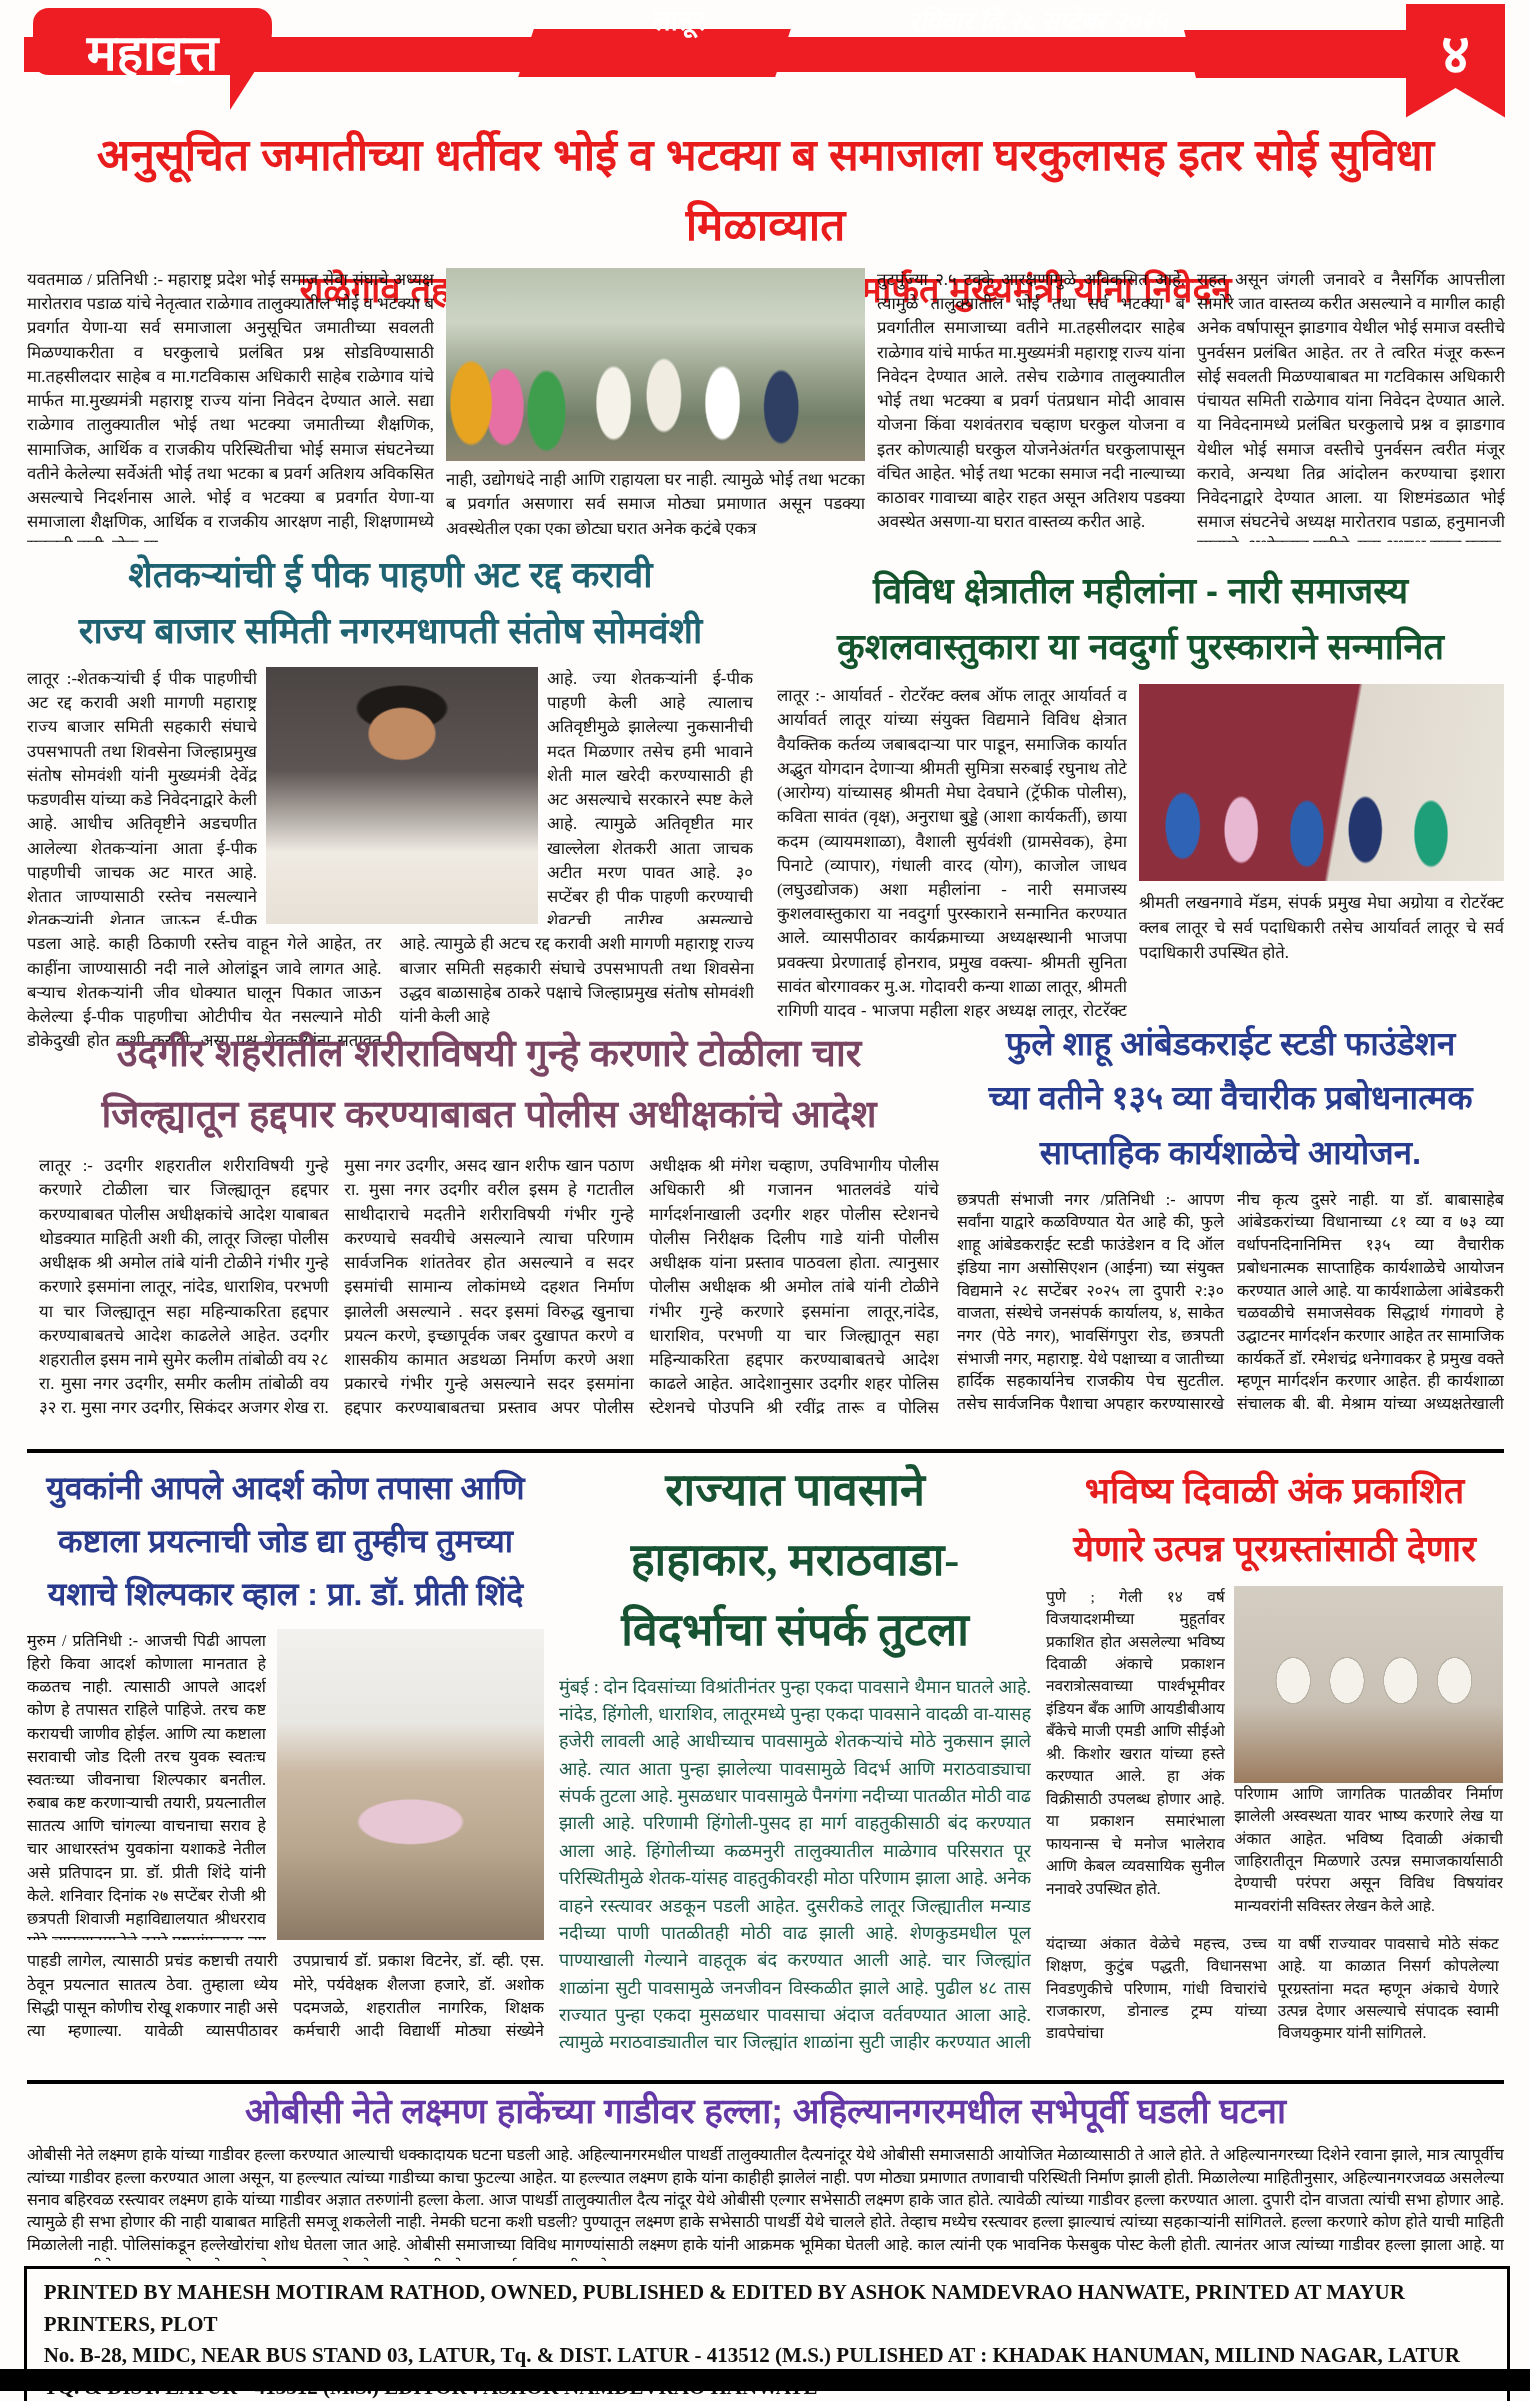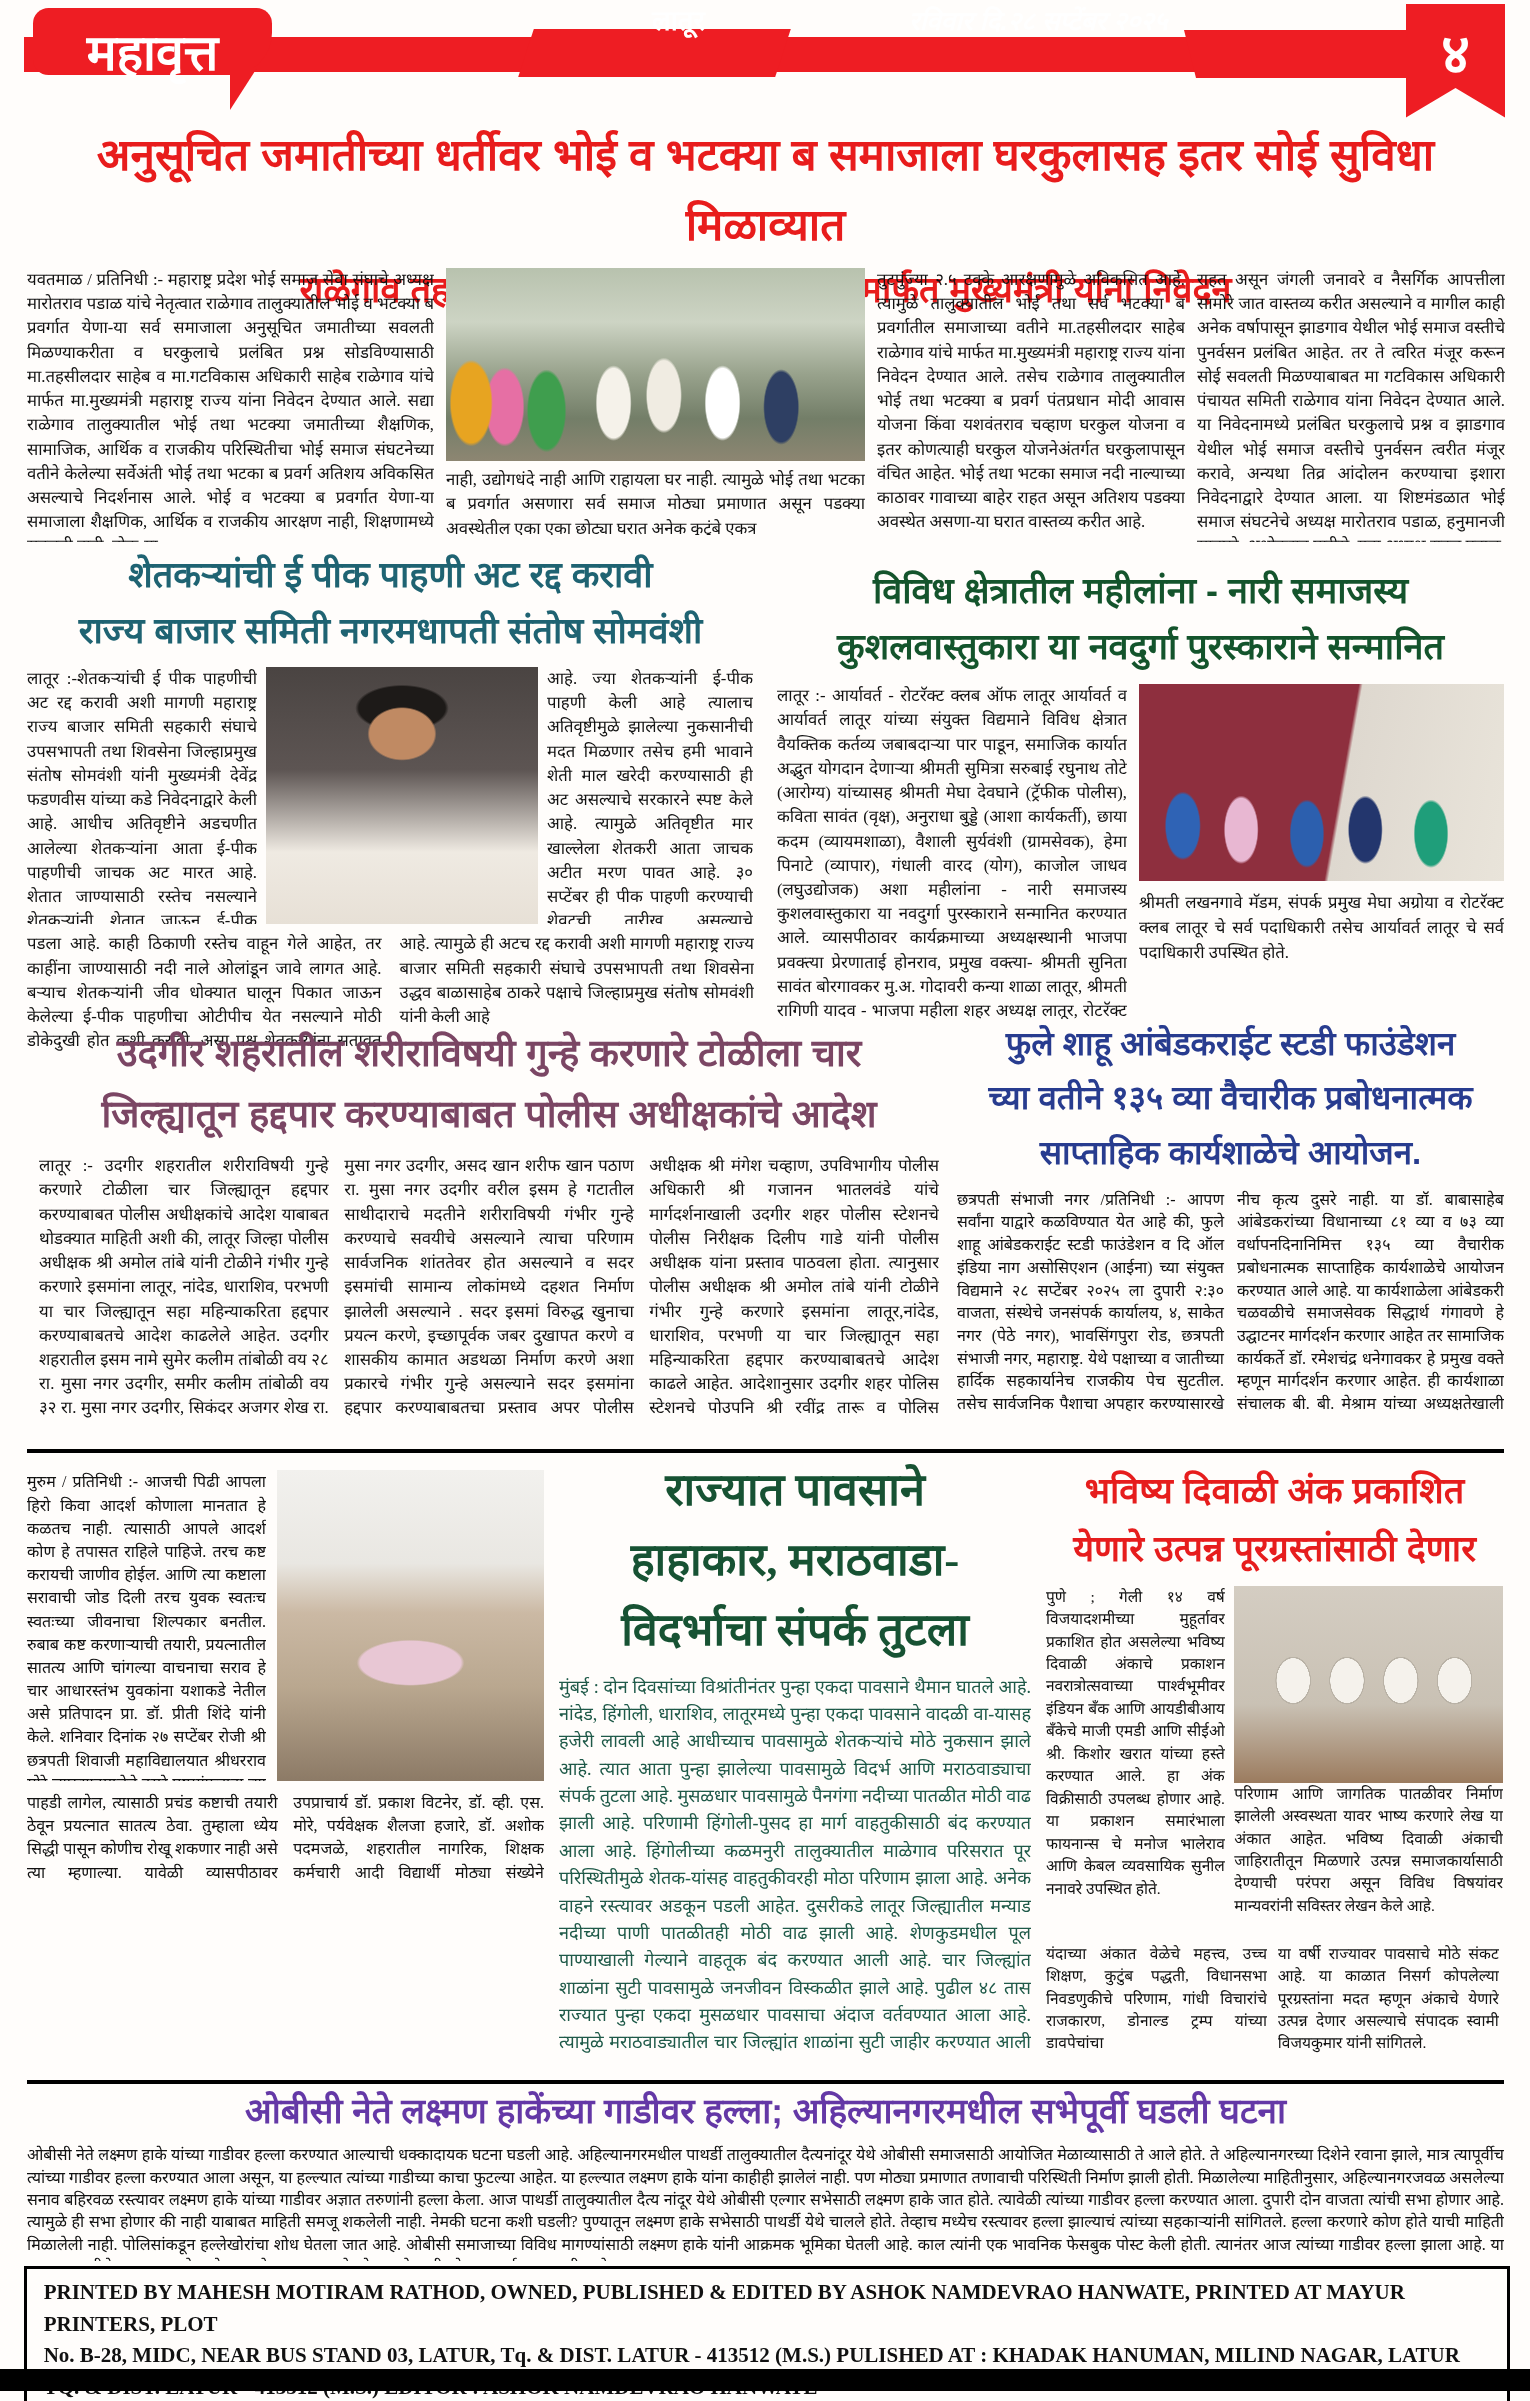--- a/index.html
+++ b/index.html
@@ -179,20 +179,25 @@
       <div>फुले शाहू आंबेडकराईट स्टडी फाउंडेशन</div>
       <div>च्या वतीने १३५ व्या वैचारीक प्रबोधनात्मक</div>
       <div>साप्ताहिक कार्यशाळेचे आयोजन.</div>
     </div>
     <div class="phule-body txt">छत्रपती संभाजी नगर /प्रतिनिधी :- आपण सर्वांना याद्वारे कळविण्यात येत आहे की, फुले शाहू आंबेडकराईट स्टडी फाउंडेशन व दि ऑल इंडिया नाग असोसिएशन (आईना) च्या संयुक्त विद्यमाने २८ सप्टेंबर २०२५ ला दुपारी २:३० वाजता, संस्थेचे जनसंपर्क कार्यालय, ४, साकेत नगर (पेठे नगर), भावसिंगपुरा रोड, छत्रपती संभाजी नगर, महाराष्ट्र. येथे  पक्षाच्या व जातीच्या हार्दिक सहकार्यानेच राजकीय पेच सुटतील. तसेच सार्वजनिक पैशाचा अपहार करण्यासारखे नीच कृत्य दुसरे नाही. या डॉ. बाबासाहेब आंबेडकरांच्या विधानाच्या ८१ व्या व ७३ व्या वर्धापनदिनानिमित्त १३५ व्या वैचारीक प्रबोधनात्मक साप्ताहिक कार्यशाळेचे आयोजन करण्यात आले आहे. या कार्यशाळेला आंबेडकरी चळवळीचे समाजसेवक सिद्धार्थ गंगावणे हे उद्घाटनर मार्गदर्शन करणार आहेत तर सामाजिक कार्यकर्ते डॉ. रमेशचंद्र धनेगावकर हे प्रमुख वक्ते म्हणून मार्गदर्शन करणार आहेत. ही कार्यशाळा संचालक बी. बी. मेश्राम यांच्या अध्यक्षतेखाली संपन्न होणार आहे. या कार्यशाळेत नोंदणीकृत सर्व प्रतिनिधींना आपले मत व्यक्त करण्याची संधी दिली जाणार आहे. करिता ९४२१६७८६२८, ८८०६३८४११५, ८९८३०८२१२८ या क्रमांकावर नोंदणी करावी. तरी आपले मत पटवून देण्यासाठी व इतरांची मते जाणून घेण्यासाठी आपण मित्र परिवारासह उपस्थित राहावे. असे फुले शाहू आंबेडकराईट स्टडी सर्कलच्या वतीने कळविण्यात आले आहे.</div>
   </div>
 
   <div class="rule" style="left:27px;top:1449px;width:1477px;height:4.2px;"></div>
 
   <div class="art-yuvak">
+    <div class="ahl">
+      <div>युवकांनी आपले आदर्श कोण तपासा आणि</div>
+      <div>कष्टाला प्रयत्नाची जोड द्या तुम्हीच तुमच्या</div>
+      <div>यशाचे शिल्पकार व्हाल : प्रा. डॉ. प्रीती शिंदे</div>
+    </div>
     <div class="yuvak-body">
       <div class="yuvak-col txt">मुरुम / प्रतिनिधी :- आजची पिढी आपला हिरो किवा आदर्श कोणाला मानतात हे कळतच नाही. त्यासाठी आपले आदर्श कोण हे तपासत राहिले पाहिजे. तरच कष्ट करायची जाणीव होईल. आणि त्या कष्टाला सरावाची जोड दिली तरच युवक स्वतःच स्वतःच्या जीवनाचा शिल्पकार बनतील. रुबाब कष्ट करणाऱ्याची तयारी, प्रयत्नातील सातत्य आणि चांगल्या वाचनाचा सराव हे चार आधारस्तंभ युवकांना यशाकडे नेतील असे प्रतिपादन प्रा. डॉ. प्रीती शिंदे यांनी केले. शनिवार दिनांक २७ सप्टेंबर रोजी श्री छत्रपती शिवाजी महाविद्यालयात श्रीधरराव मोरे व्याख्यानमालेचे दुसरे पुष्पगुंफताना त्या बोलत होत्या. कार्यक्रमाच्या अध्यक्षस्थानी भारत शिक्षण संस्थेचे सहसचिव डॉ. सुभाषराव वाघमारे होते. प्राचार्य डॉ. संजय अस्वले आणि प्राध्यापक डॉ. घनश्याम जाधव यांची प्रमुख उपस्थिती होती.</div>
       <div class="photo photo-hall"></div>
     </div>
     <div class="yuvak-bottom txt">पाहडी लागेल, त्यासाठी प्रचंड कष्टाची तयारी ठेवून प्रयत्नात सातत्य ठेवा. तुम्हाला ध्येय सिद्धी पासून कोणीच रोखू शकणार नाही असे त्या म्हणाल्या. यावेळी व्यासपीठावर उपप्राचार्य डॉ. प्रकाश विटनेर, डॉ. व्ही. एस. मोरे, पर्यवेक्षक शैलजा हजारे, डॉ. अशोक पदमजळे, शहरातील नागरिक, शिक्षक कर्मचारी आदी विद्यार्थी मोठ्या संख्येने उपस्थित होते. कार्यक्रमाचे सूत्रसंचालन डॉ. घन्सवत इटले यांनी केले तर डॉ. बी. डी. ढोबळे यांनी उपस्थितांचे आभार मानले.</div>
   </div>
 
   <div class="art-paus">
     <div class="ahl">
       <div>राज्यात पावसाने</div>
@@ -207,21 +212,21 @@
       <div>भविष्य  दिवाळी अंक प्रकाशित</div>
       <div>येणारे उत्पन्न पूरग्रस्तांसाठी देणार</div>
     </div>
     <div class="bhav-body">
       <div class="bhav-col txt">पुणे ;  गेली १४ वर्ष विजयादशमीच्या मुहूर्तावर प्रकाशित होत असलेल्या भविष्य दिवाळी अंकाचे प्रकाशन नवरात्रोत्सवाच्या पार्श्वभूमीवर इंडियन बँक आणि आयडीबीआय बँकेचे माजी एमडी आणि सीईओ श्री. किशोर खरात यांच्या हस्ते करण्यात आले. हा अंक विक्रीसाठी उपलब्ध होणार आहे. या प्रकाशन समारंभाला फायनान्स चे मनोज भालेराव आणि केबल व्यवसायिक सुनील ननावरे उपस्थित होते.</div>
       <div class="bhav-right">
         <div class="photo photo-clocks"></div>
         <div class="bhav-caption txt">परिणाम आणि जागतिक पातळीवर निर्माण झालेली अस्वस्थता यावर भाष्य करणारे लेख या अंकात आहेत. भविष्य दिवाळी अंकाची जाहिरातीतून मिळणारे उत्पन्न समाजकार्यासाठी देण्याची परंपरा असून विविध विषयांवर मान्यवरांनी सविस्तर लेखन केले आहे.</div>
       </div>
     </div>
-    <div style="display:flex;gap:10.8px;margin-top:22px;">
+    <div style="display:flex;gap:10.8px;margin-top:12px;">
       <div class="txt" style="width:221px;font-size:15.5px;line-height:1.45;height:123px;">यंदाच्या अंकात वेळेचे महत्त्व, उच्च शिक्षण, कुटुंब पद्धती, विधानसभा निवडणुकीचे परिणाम, गांधी विचारांचे राजकारण, डोनाल्ड ट्रम्प यांच्या डावपेचांचा</div>
       <div class="txt" style="width:221px;font-size:15.5px;line-height:1.45;height:123px;">या वर्षी राज्यावर पावसाचे मोठे संकट आहे. या काळात निसर्ग कोपलेल्या पूरग्रस्तांना मदत म्हणून अंकाचे येणारे उत्पन्न देणार असल्याचे संपादक स्वामी विजयकुमार यांनी सांगितले.</div>
     </div>
   </div>
 
   <div class="rule" style="left:27px;top:2080px;width:1477px;height:4.2px;"></div>
 
   <div class="art-hake">
     <div class="ahl">ओबीसी नेते लक्ष्मण हाकेंच्या गाडीवर हल्ला; अहिल्यानगरमधील सभेपूर्वी घडली घटना</div>
     <div class="hake-body txt">ओबीसी नेते लक्ष्मण हाके यांच्या गाडीवर हल्ला करण्यात आल्याची धक्कादायक घटना घडली आहे. अहिल्यानगरमधील पाथर्डी तालुक्यातील दैत्यनांदूर येथे ओबीसी समाजसाठी आयोजित मेळाव्यासाठी ते आले होते. ते अहिल्यानगरच्या दिशेने रवाना झाले, मात्र त्यापूर्वीच त्यांच्या गाडीवर हल्ला करण्यात आला असून, या हल्ल्यात त्यांच्या गाडीच्या काचा फुटल्या आहेत. या हल्ल्यात लक्ष्मण हाके यांना काहीही झालेलं नाही. पण मोठ्या प्रमाणात तणावाची परिस्थिती निर्माण झाली होती. मिळालेल्या माहितीनुसार, अहिल्यानगरजवळ असलेल्या सनाव बहिरवळ रस्त्यावर लक्ष्मण हाके यांच्या गाडीवर अज्ञात तरुणांनी हल्ला केला. आज पाथर्डी तालुक्यातील दैत्य नांदूर येथे ओबीसी एल्गार सभेसाठी लक्ष्मण हाके जात होते. त्यावेळी त्यांच्या गाडीवर हल्ला करण्यात आला. दुपारी दोन वाजता त्यांची सभा होणार आहे. त्यामुळे ही सभा होणार की नाही याबाबत माहिती समजू शकलेली नाही. नेमकी घटना कशी घडली? पुण्यातून लक्ष्मण हाके सभेसाठी पाथर्डी येथे चालले होते. तेव्हाच मध्येच रस्त्यावर हल्ला झाल्याचं त्यांच्या सहकाऱ्यांनी सांगितले. हल्ला करणारे कोण होते याची माहिती मिळालेली नाही. पोलिसांकडून हल्लेखोरांचा शोध घेतला जात आहे. ओबीसी समाजाच्या विविध मागण्यांसाठी लक्ष्मण हाके यांनी आक्रमक भूमिका घेतली आहे. काल त्यांनी एक भावनिक फेसबुक पोस्ट केली होती. त्यानंतर आज त्यांच्या गाडीवर हल्ला झाला आहे. या हल्ल्यात गाडीचे नुकसान झाले आहे. त्यामुळे या हल्ल्यामागे कोण आहे याची जोरदार चर्चा सुरू झाली आहे.</div>

